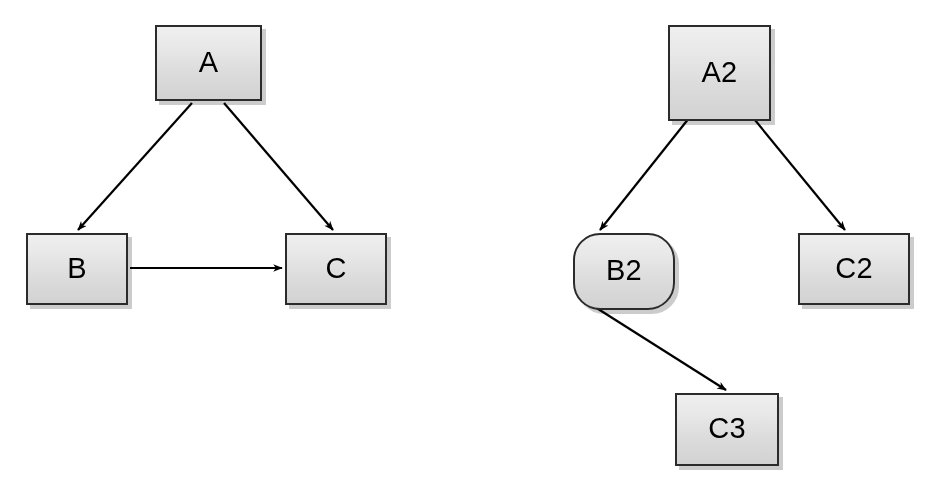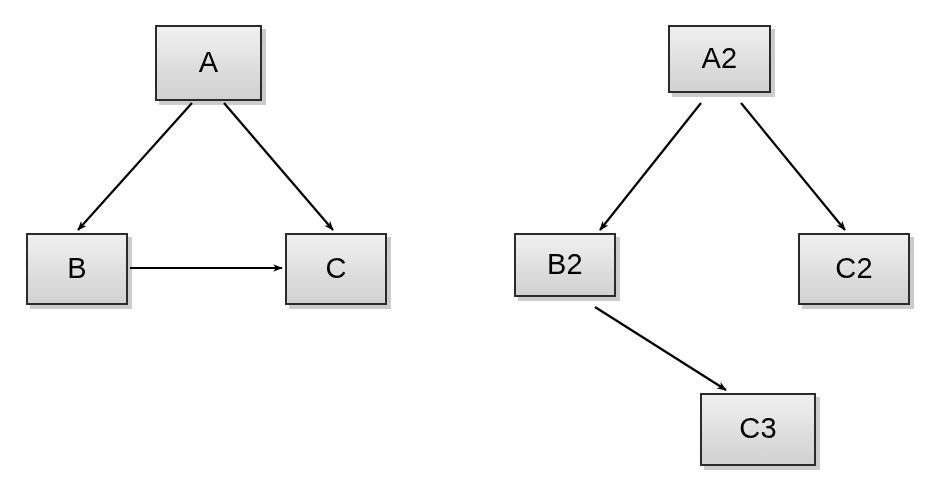--- a/index.html
+++ b/index.html
@@ -71,27 +71,27 @@
   <div id="nodes">
       <div class="node" style="left: 155px; top: 25px; width: 107px; height: 76px;">
         <span class="node-label">A</span>
       </div>
       <div class="node" style="left: 26px; top: 233px; width: 102px; height: 72px;">
         <span class="node-label">B</span>
       </div>
       <div class="node" style="left: 285px; top: 233px; width: 102px; height: 72px;">
         <span class="node-label">C</span>
       </div>
-      <div class="node" style="left: 668px; top: 25px; width: 103px; height: 68px;">
+      <div class="node" style="left: 668px; top: 25px; width: 103px; height: 96px;">
         <span class="node-label">A2</span>
       </div>
-      <div class="node" style="left: 514px; top: 233px; width: 102px; height: 64px;">
+      <div class="node" style="left: 573px; top: 233px; width: 102px; height: 77px; border-radius: 27px;">
         <span class="node-label">B2</span>
       </div>
       <div class="node" style="left: 798px; top: 233px; width: 112px; height: 72px;">
         <span class="node-label">C2</span>
       </div>
-      <div class="node" style="left: 700px; top: 393px; width: 116px; height: 73px;">
+      <div class="node" style="left: 675px; top: 393px; width: 104px; height: 73px;">
         <span class="node-label">C3</span>
       </div>
     </div>
 
 </div>
 
 </body></html>

